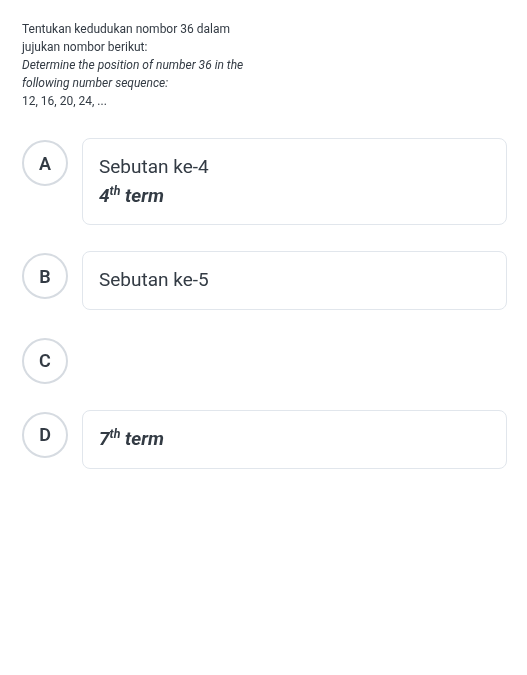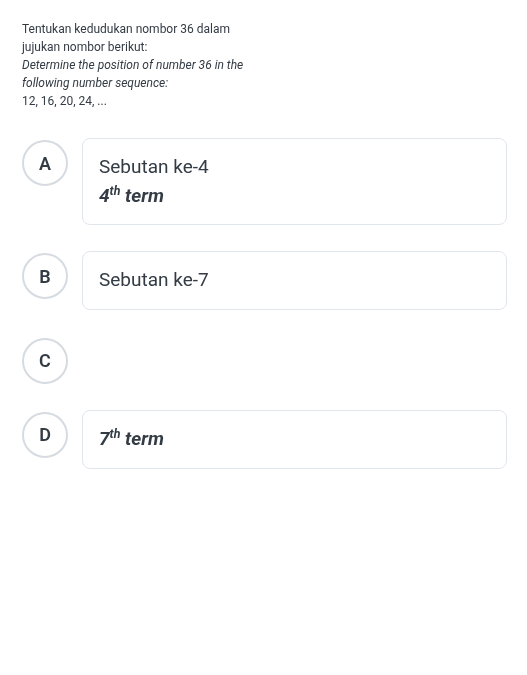--- a/index.html
+++ b/index.html
@@ -84,21 +84,21 @@
       <div>Sebutan ke-4</div>
       <div class="sub"><span>4</span><sup>th</sup><span> term</span></div>
     </div>
   </div>
 
   <div class="option-row">
     <div class="option-letter">
         <span>B</span>
       </div>
     <div class="option-box">
-      <div>Sebutan ke-7</div>
+      <div>Sebutan ke-5</div>
     </div>
   </div>
 
   <div class="option-row">
     <div class="option-letter">
         <span>C</span>
       </div>
   </div>
 
   <div class="option-row">

